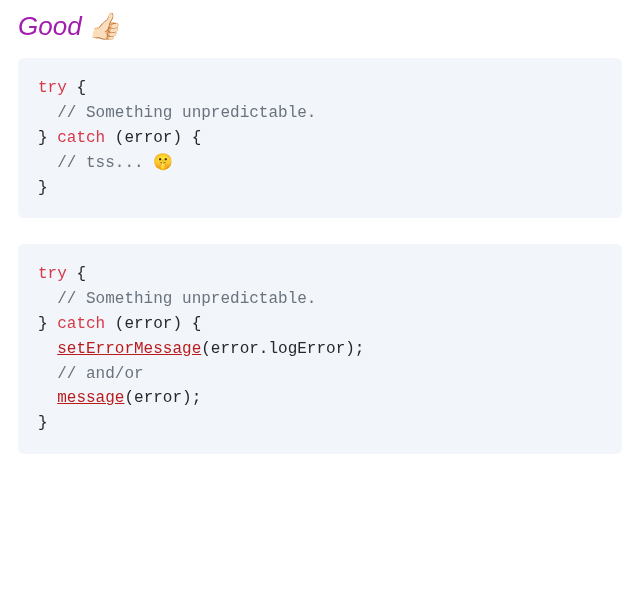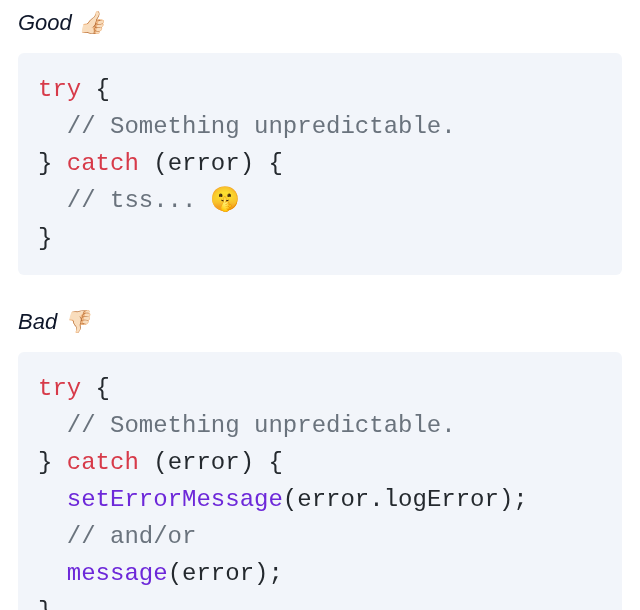--- a/index.html
+++ b/index.html
@@ -9,58 +9,57 @@
     background: #ffffff;
     font-family: -apple-system, BlinkMacSystemFont, "Segoe UI", Helvetica, Arial, sans-serif;
     color: #24292e;
   }
   .page {
     padding: 2px 18px 20px 18px;
   }
   .section-heading {
     font-style: italic;
     font-weight: 400;
-    font-size: 22px;
+    font-size: 26px;
     line-height: 1.4;
     margin: 6px 0 14px 0;
-    color: #0f172a;
+    color: #a21caf;
   }
   .code-block {
     background: #f2f5fa;
     border-radius: 6px;
     padding: 18px 20px 18px 20px;
     font-family: SFMono-Regular, Consolas, "Liberation Mono", Menlo, monospace;
-    font-size: 24px;
+    font-size: 16px;
     line-height: 1.55;
     white-space: pre;
     overflow: hidden;
     color: #24292e;
   }
   .kw   { color: #d73a49; }   
   .cmt  { color: #6a737d; }   
-  .fn   { color: #6d28d9; }   
+  .fn   { color: #b91c1c; text-decoration: underline; }   
   .plain{ color: #24292e; }
   .gap  { height: 26px; }
 </style>
 </head>
 <body>
 
 <div class="page">
 
   <div class="section-heading">Good 👍🏻</div>
 
   <div class="code-block"><span class="kw">try</span><span class="plain"> {</span>
 <span class="cmt">  // Something unpredictable.</span>
 <span class="plain">} </span><span class="kw">catch</span><span class="plain"> (error) {</span>
 <span class="cmt">  // tss... 🤫</span>
 <span class="plain">}</span></div>
 
   <div class="gap"></div>
 
-  <div class="section-heading">Bad 👎🏻</div>
 
   <div class="code-block"><span class="kw">try</span><span class="plain"> {</span>
 <span class="cmt">  // Something unpredictable.</span>
 <span class="plain">} </span><span class="kw">catch</span><span class="plain"> (error) {</span>
 <span class="plain">  </span><span class="fn">setErrorMessage</span><span class="plain">(error.logError);</span>
 <span class="cmt">  // and/or</span>
 <span class="plain">  </span><span class="fn">message</span><span class="plain">(error);</span>
 <span class="plain">}</span></div>
 
 </div>

